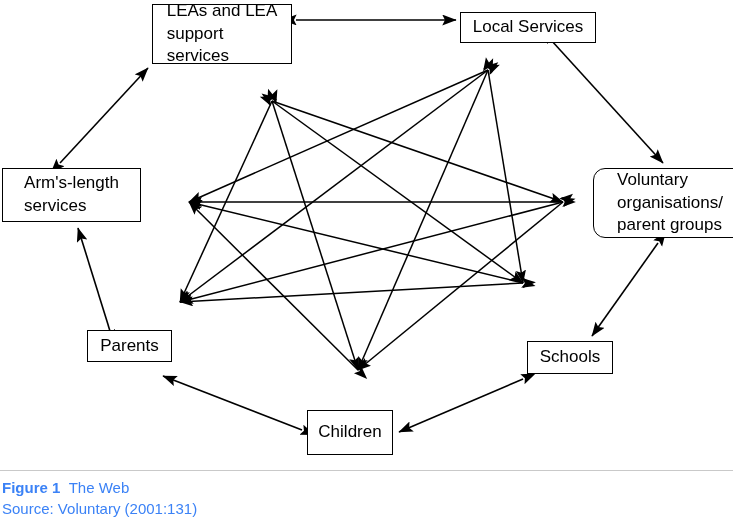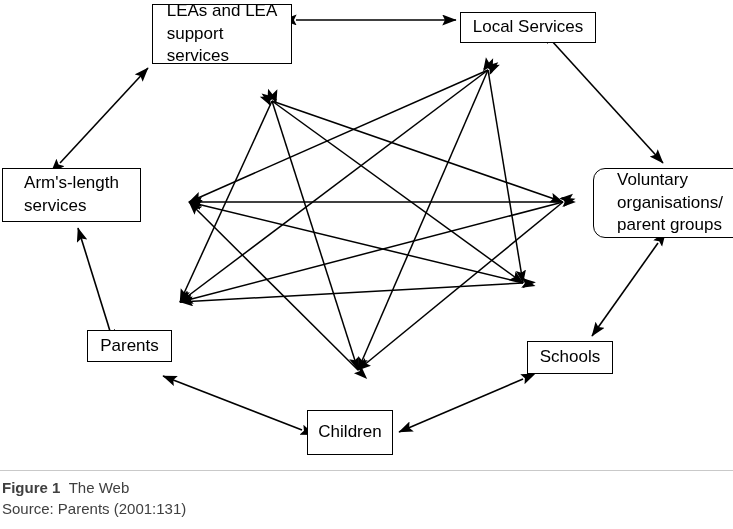--- a/index.html
+++ b/index.html
@@ -64,21 +64,21 @@
   #node-arms .node-label { text-align: left; }
 
   #caption-block {
     position: absolute;
     left: 0;
     top: 470px;
     width: 733px;
     padding: 6px 2px 0 2px;
     border-top: 1.5px solid #c9c9c9;
     font-size: 15px;
-    color: #404040;
+    color: #3b82f6;
     line-height: 1.42;
   }
   #caption-line1 .fig-num { font-weight: bold; }
   #caption-line1 .fig-title { font-weight: normal; }
   #caption-line2 { }
 </style>
 </head>
 <body>
 
 <div id="figure-root">
@@ -159,16 +159,16 @@
       <span class="node-label">Arm's-length
 services</span>
     </div>
 
   </div>
 
   <div id="caption-block">
     <div id="caption-line1">
       <span class="fig-num">Figure 1</span><span>&nbsp;&nbsp;</span><span class="fig-title">The Web</span>
     </div>
-    <div id="caption-line2">Source: Parents (2001:131)</div>
+    <div id="caption-line2">Source: Voluntary (2001:131)</div>
   </div>
 
 </div>
 
 </body></html>

